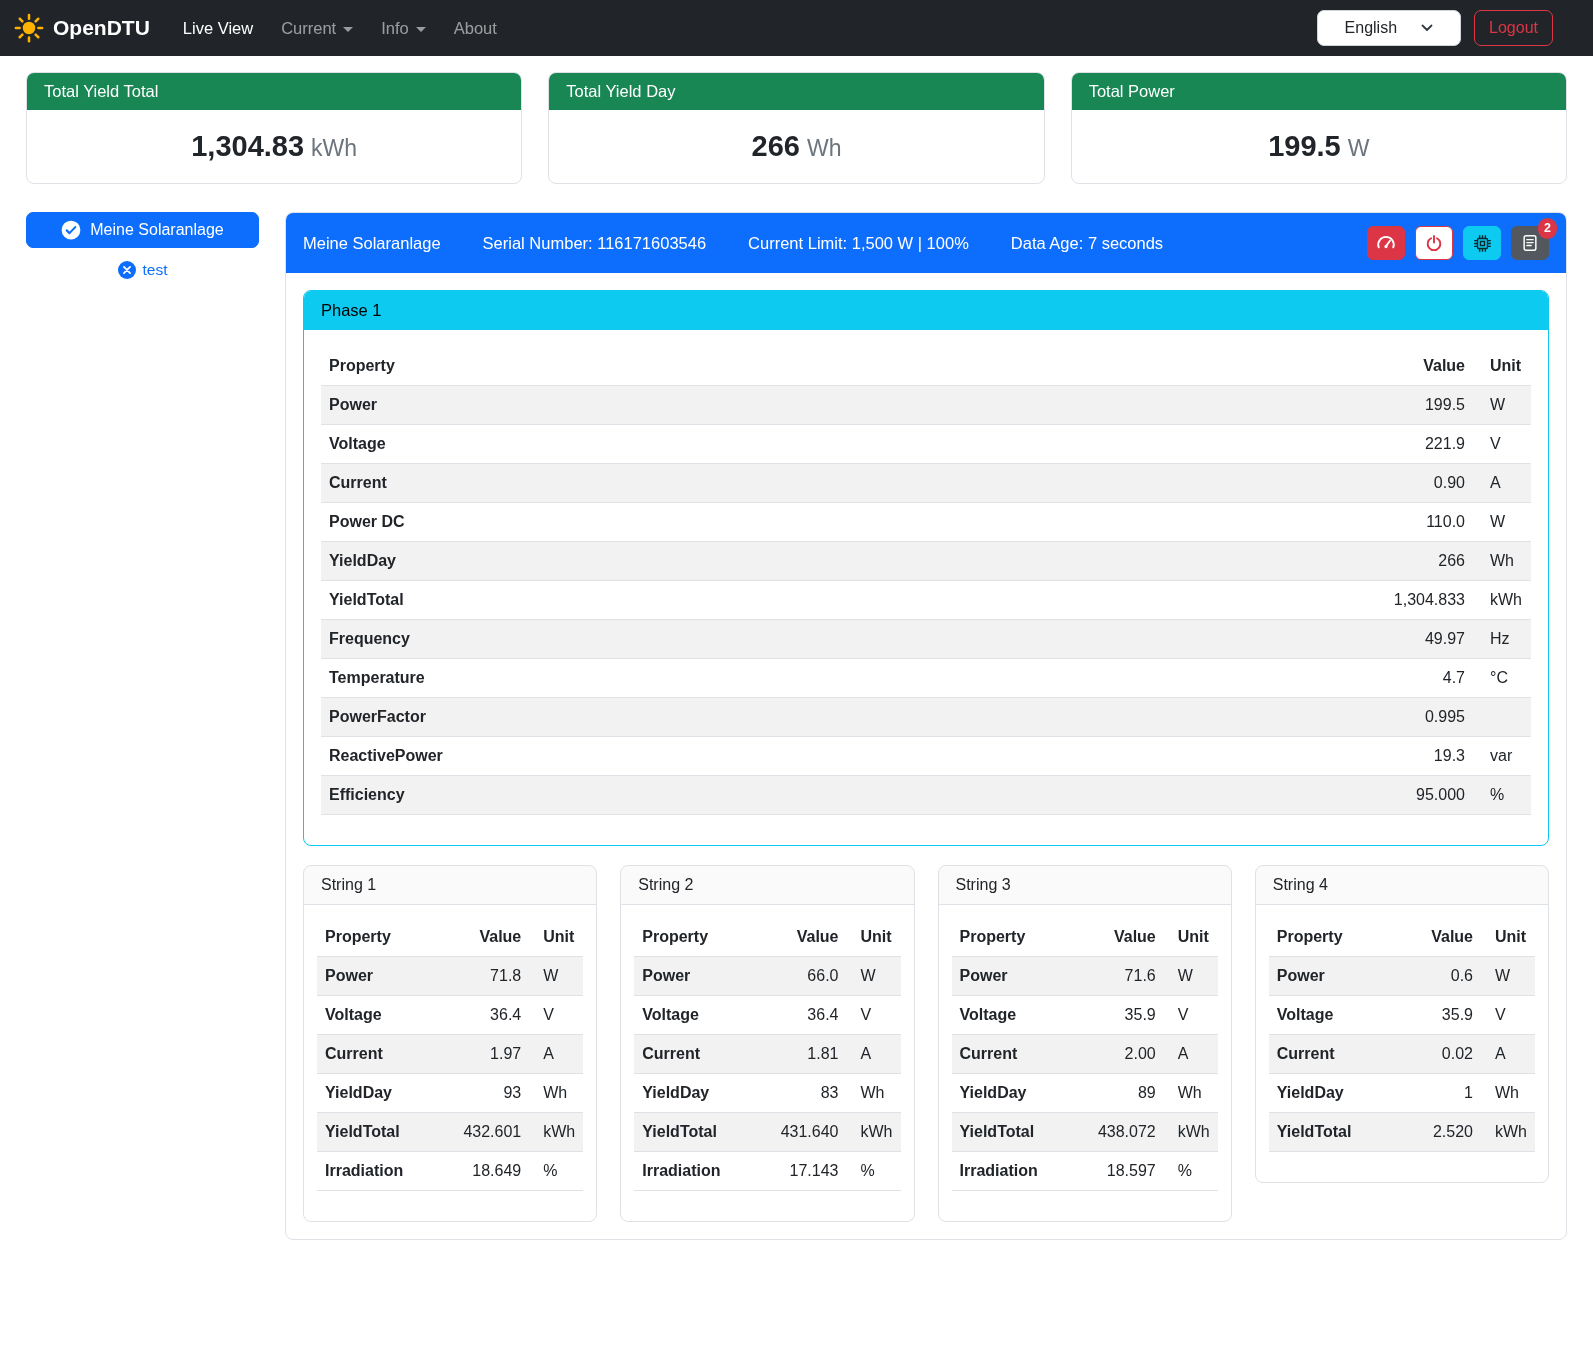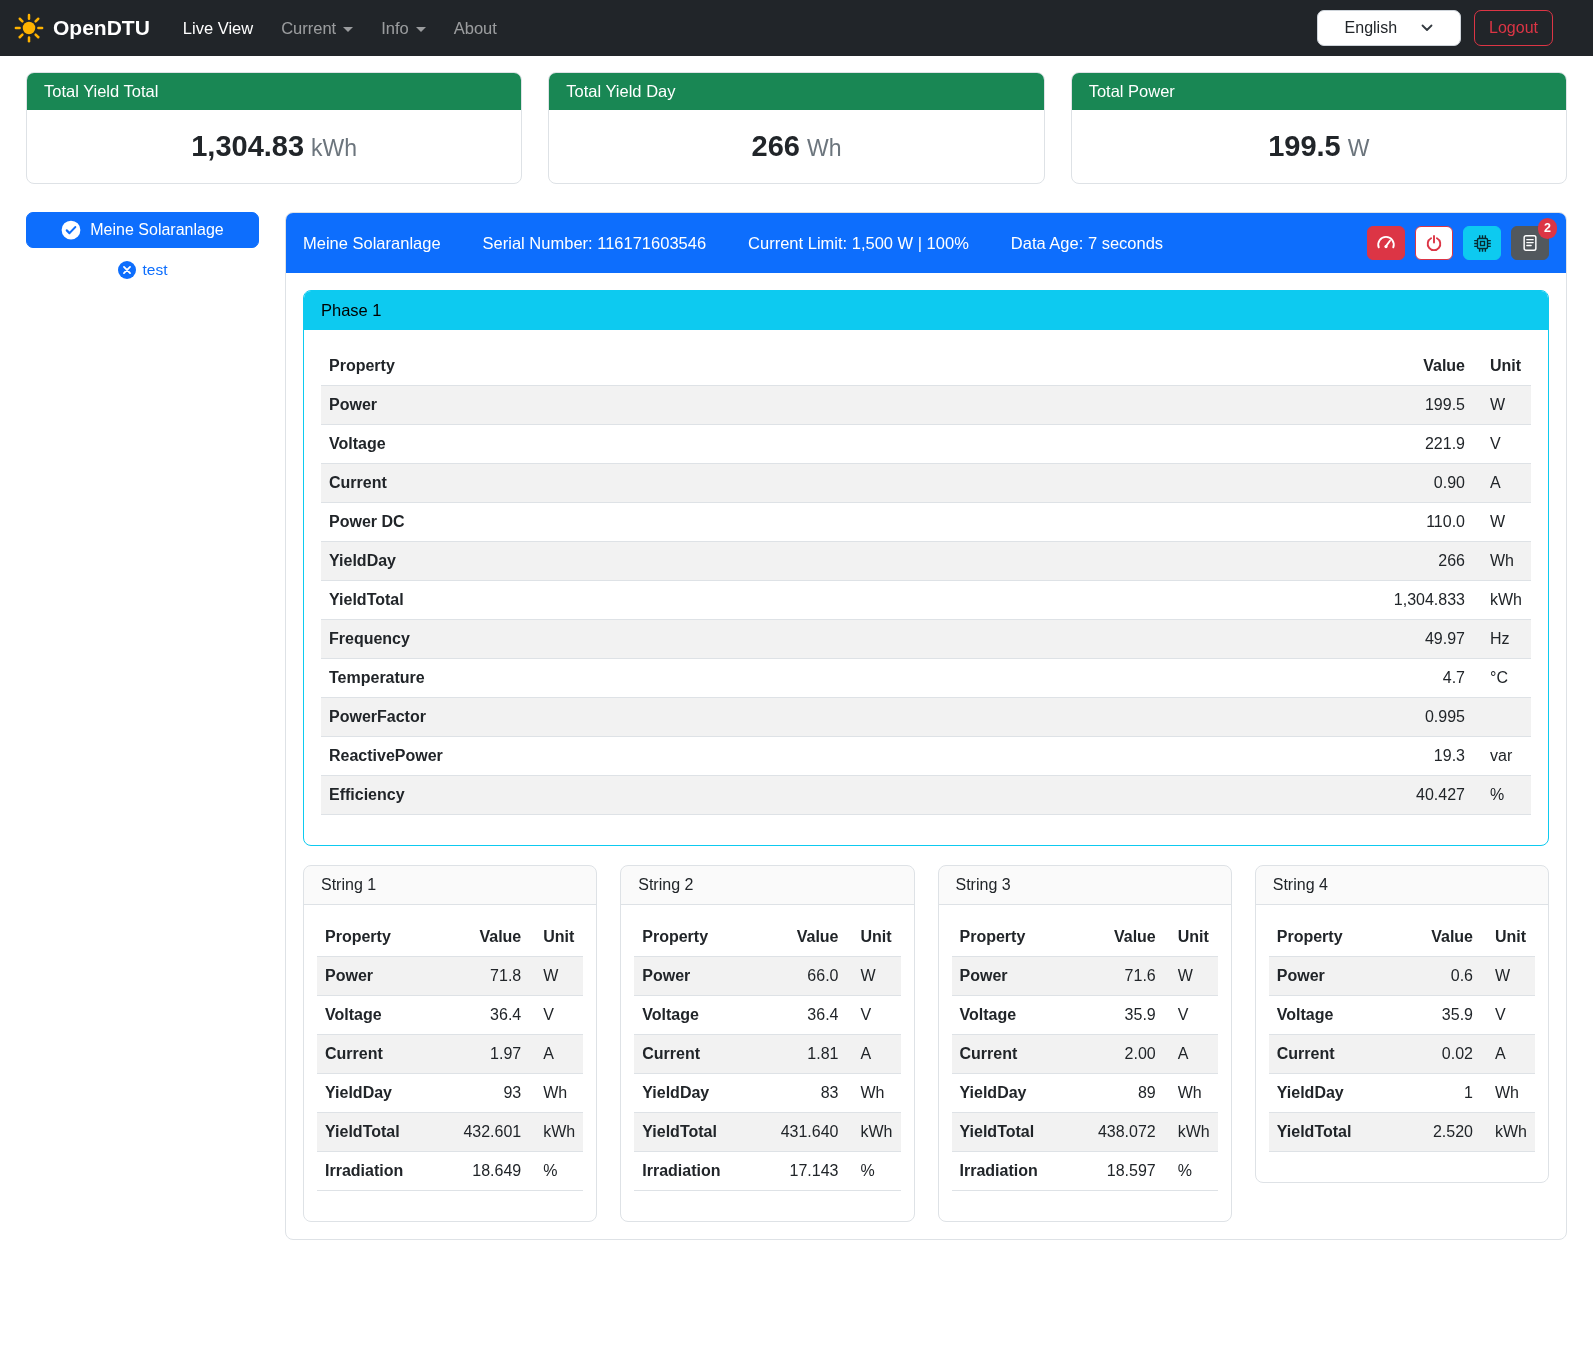--- a/index.html
+++ b/index.html
@@ -278,21 +278,21 @@
                     <td class="val">0.995</td>
                     <td class="unit"></td>
                   </tr>
                   <tr>
                     <th>ReactivePower</th>
                     <td class="val">19.3</td>
                     <td class="unit">var</td>
                   </tr>
                   <tr>
                     <th>Efficiency</th>
-                    <td class="val">40.427</td>
+                    <td class="val">95.000</td>
                     <td class="unit">%</td>
                   </tr>
                 </tbody>
             </table>
           </div>
         </div>
 
         <div class="strings-row">
 
           <div class="string-card">

